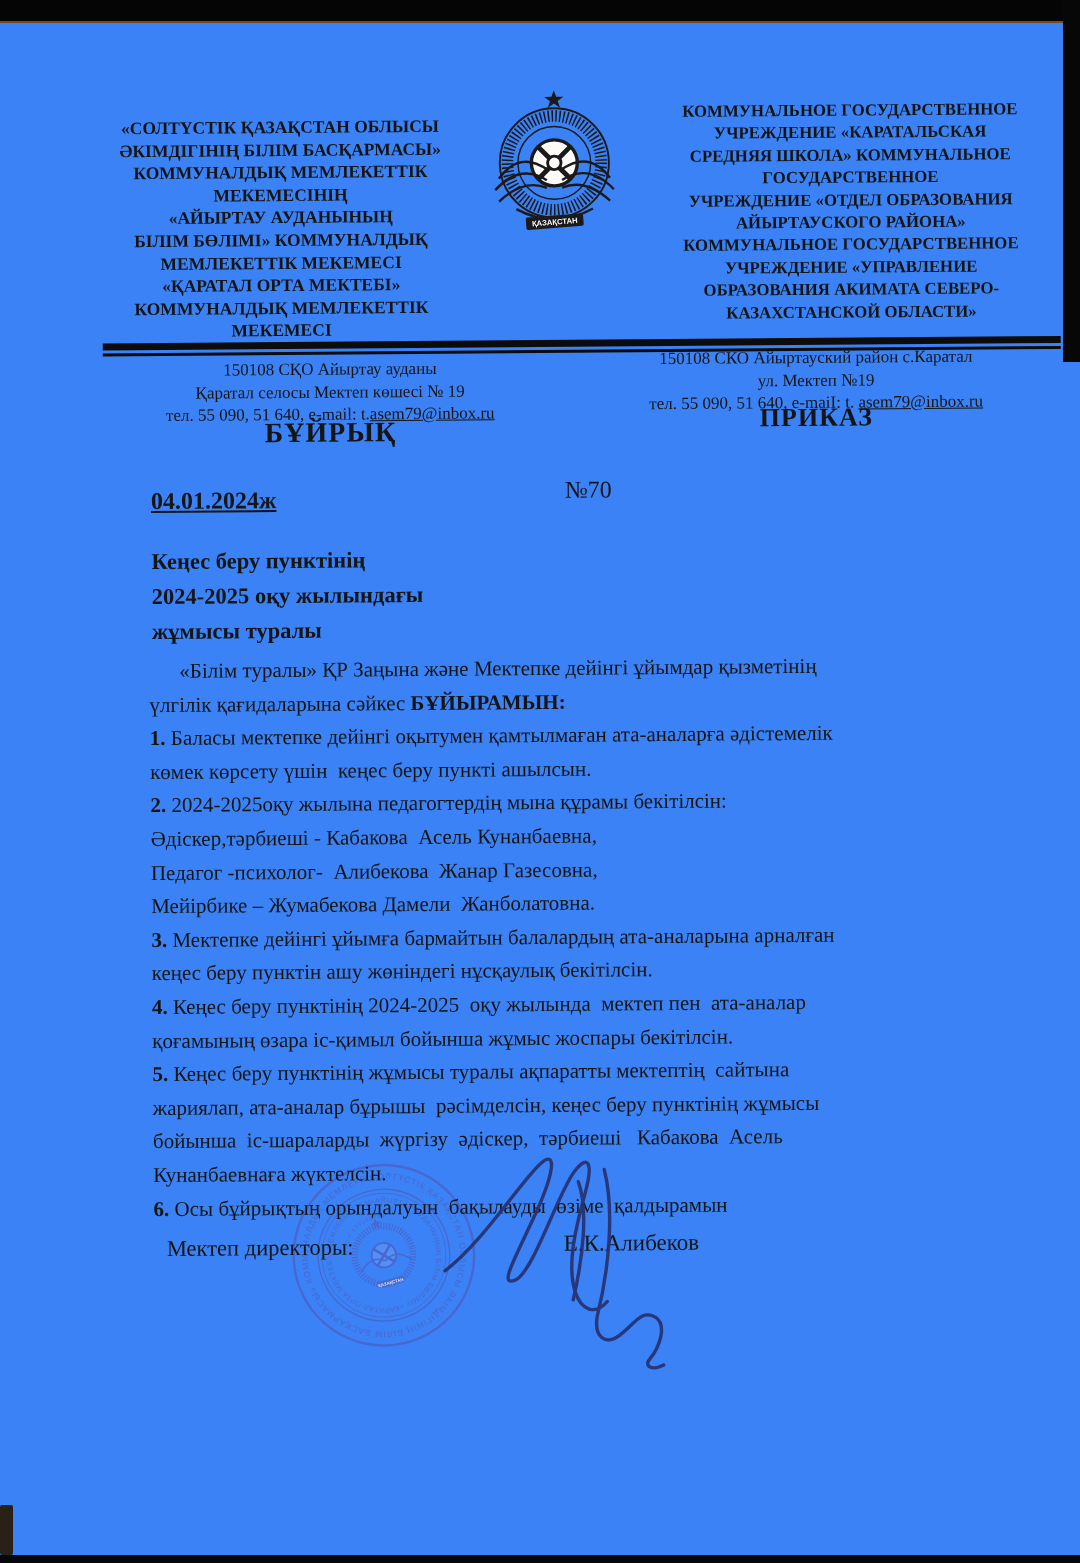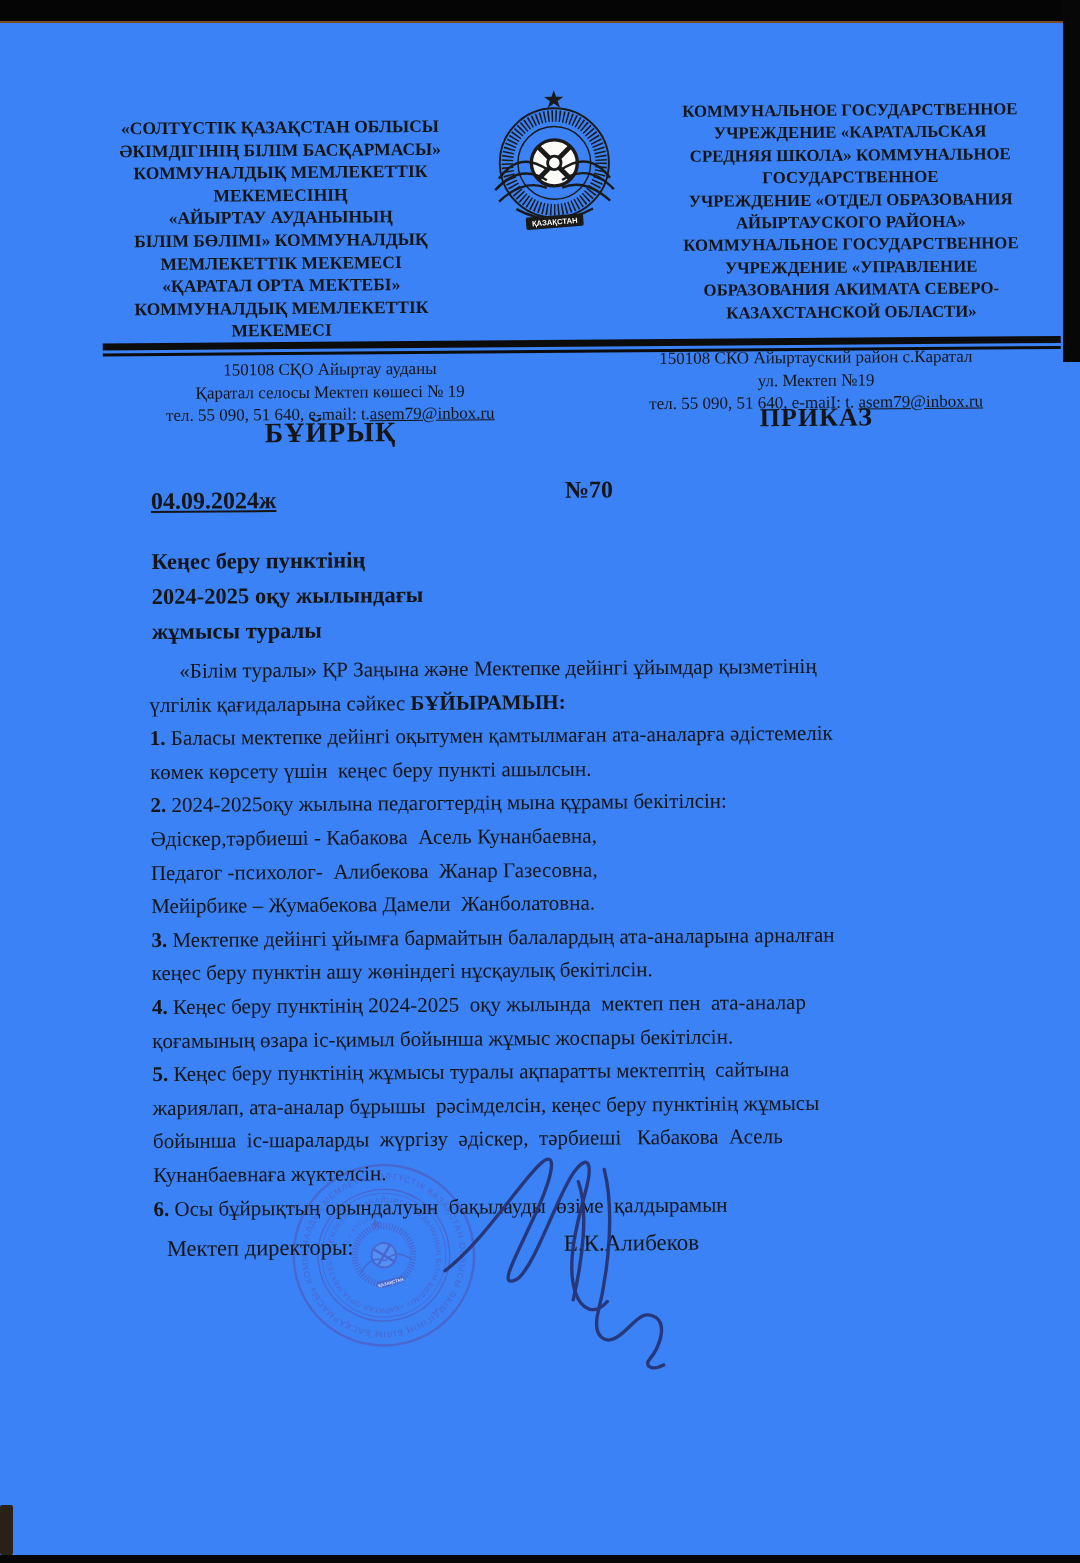--- a/index.html
+++ b/index.html
@@ -19,21 +19,21 @@
   .divider{position:absolute;left:106px;top:340px;width:958px;height:3px;
            border-top:7px solid #0c0c0c;border-bottom:3px solid #0c0c0c;}
   .addr{position:absolute;text-align:center;font-size:17px;line-height:22.5px;white-space:pre-line;}
   .addr-left{left:118px;top:357px;width:430px;}
   .addr-right{left:588px;top:349px;width:462px;}
   .addr .email{text-decoration:underline;}
   .doctype{position:absolute;font-weight:bold;letter-spacing:1px;}
   .doctype-left{left:118px;top:415px;width:430px;text-align:center;font-size:28px;}
   .doctype-right{left:588px;top:405px;width:462px;text-align:center;font-size:26px;}
   .order-date{position:absolute;left:153px;top:485px;font-weight:bold;font-size:24px;text-decoration:underline;}
-  .order-no{position:absolute;left:567px;top:477px;font-weight:bold;font-size:24px;text-align:right;}
+  .order-no{position:absolute;left:567px;top:477px;font-weight:normal;font-size:24px;text-align:right;}
   .subject{position:absolute;left:153px;top:541px;width:480px;font-weight:bold;font-size:22.5px;
            line-height:35px;white-space:pre-line;}
   .body-text{position:absolute;left:150px;top:652px;width:892px;font-size:21px;line-height:33.6px;z-index:2;}
   .bline{white-space:pre-wrap;}
   .bline b{font-weight:bold;}
   .bline.indent{text-indent:30px;}
   .sig-label{position:absolute;left:163px;top:1233px;font-size:22.5px;z-index:2;}
   .sig-name{position:absolute;left:560px;top:1231px;font-size:23px;z-index:2;}
   .stamp{position:absolute;left:286px;top:1160px;z-index:1;opacity:.82;mix-blend-mode:multiply;}
   .autograph{position:absolute;left:425px;top:1148px;z-index:3;}
@@ -107,21 +107,21 @@
 Қаратал селосы  Мектеп көшесі № 19</span>
 <span>тел. 55 090, 51 640,   e-mail: t.</span><span class="email">asem79@inbox.ru</span></div>
 
     <div class="addr addr-right"><span>150108 СКО Айыртауский район с.Каратал
 ул. Мектеп №19</span>
 <span>тел. 55 090, 51 640,   e-maiI: t. </span><span class="email">asem79@inbox.ru</span></div>
 
     <div class="doctype doctype-left">БҰЙРЫҚ</div>
     <div class="doctype doctype-right">ПРИКАЗ</div>
 
-    <div class="order-date">04.09.2024ж</div>
+    <div class="order-date">04.01.2024ж</div>
     <div class="order-no">№70</div>
     <div class="subject">Кеңес беру пунктінің
  2024-2025 оқу жылындағы
 жұмысы  туралы</div>
 
     <div class="body-text">
       <div class="bline indent"><b></b><span>«Білім туралы» ҚР Заңына және Мектепке дейінгі ұйымдар қызметінің</span><b></b></div>
       <div class="bline"><b></b><span>үлгілік қағидаларына сәйкес </span><b>БҰЙЫРАМЫН:</b></div>
       <div class="bline"><b>1.</b><span> Баласы мектепке дейінгі оқытумен қамтылмаған ата-аналарға әдістемелік</span><b></b></div>
       <div class="bline"><b></b><span>көмек көрсету үшін  кеңес беру пункті ашылсын.</span><b></b></div>

